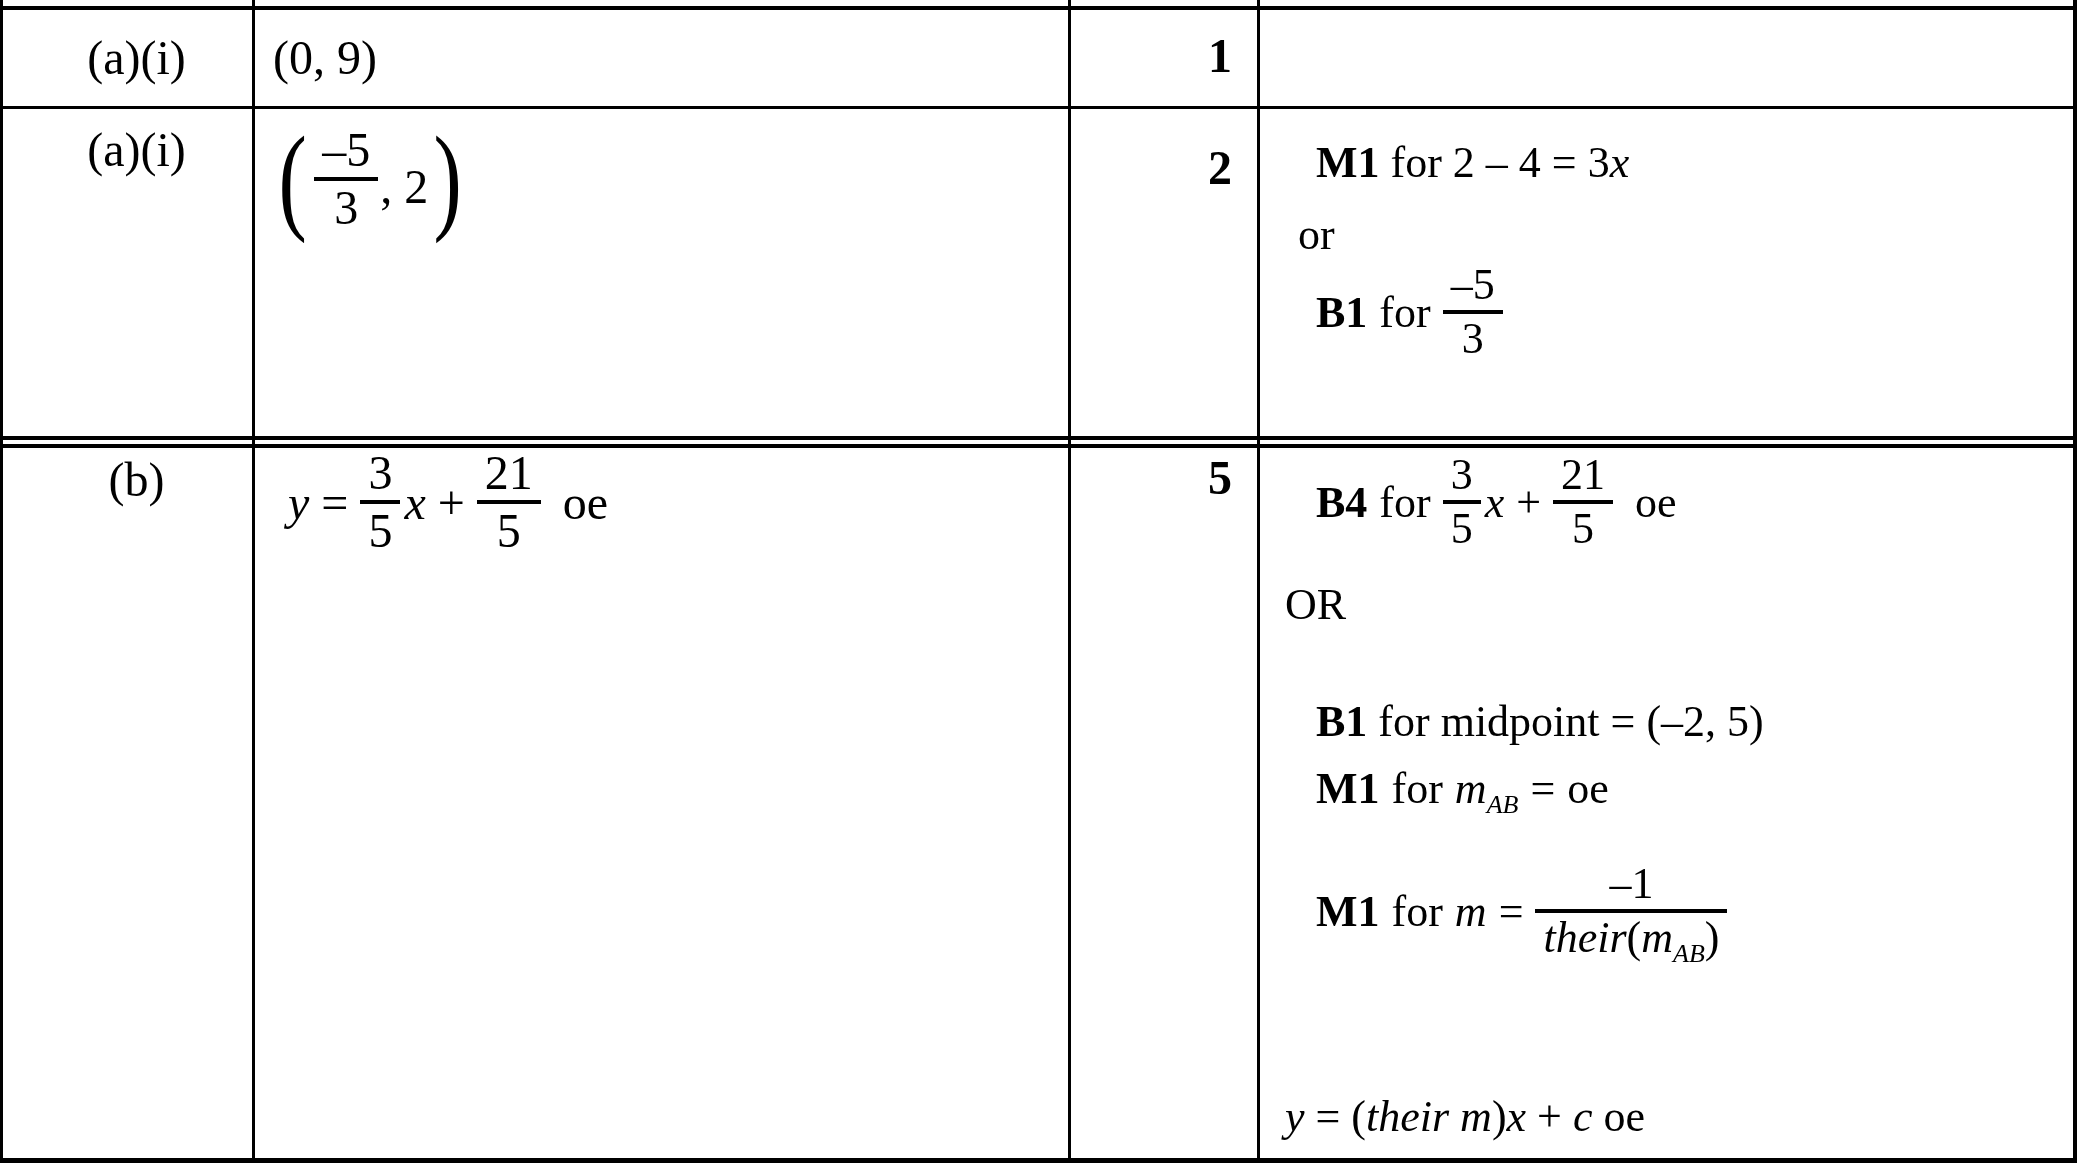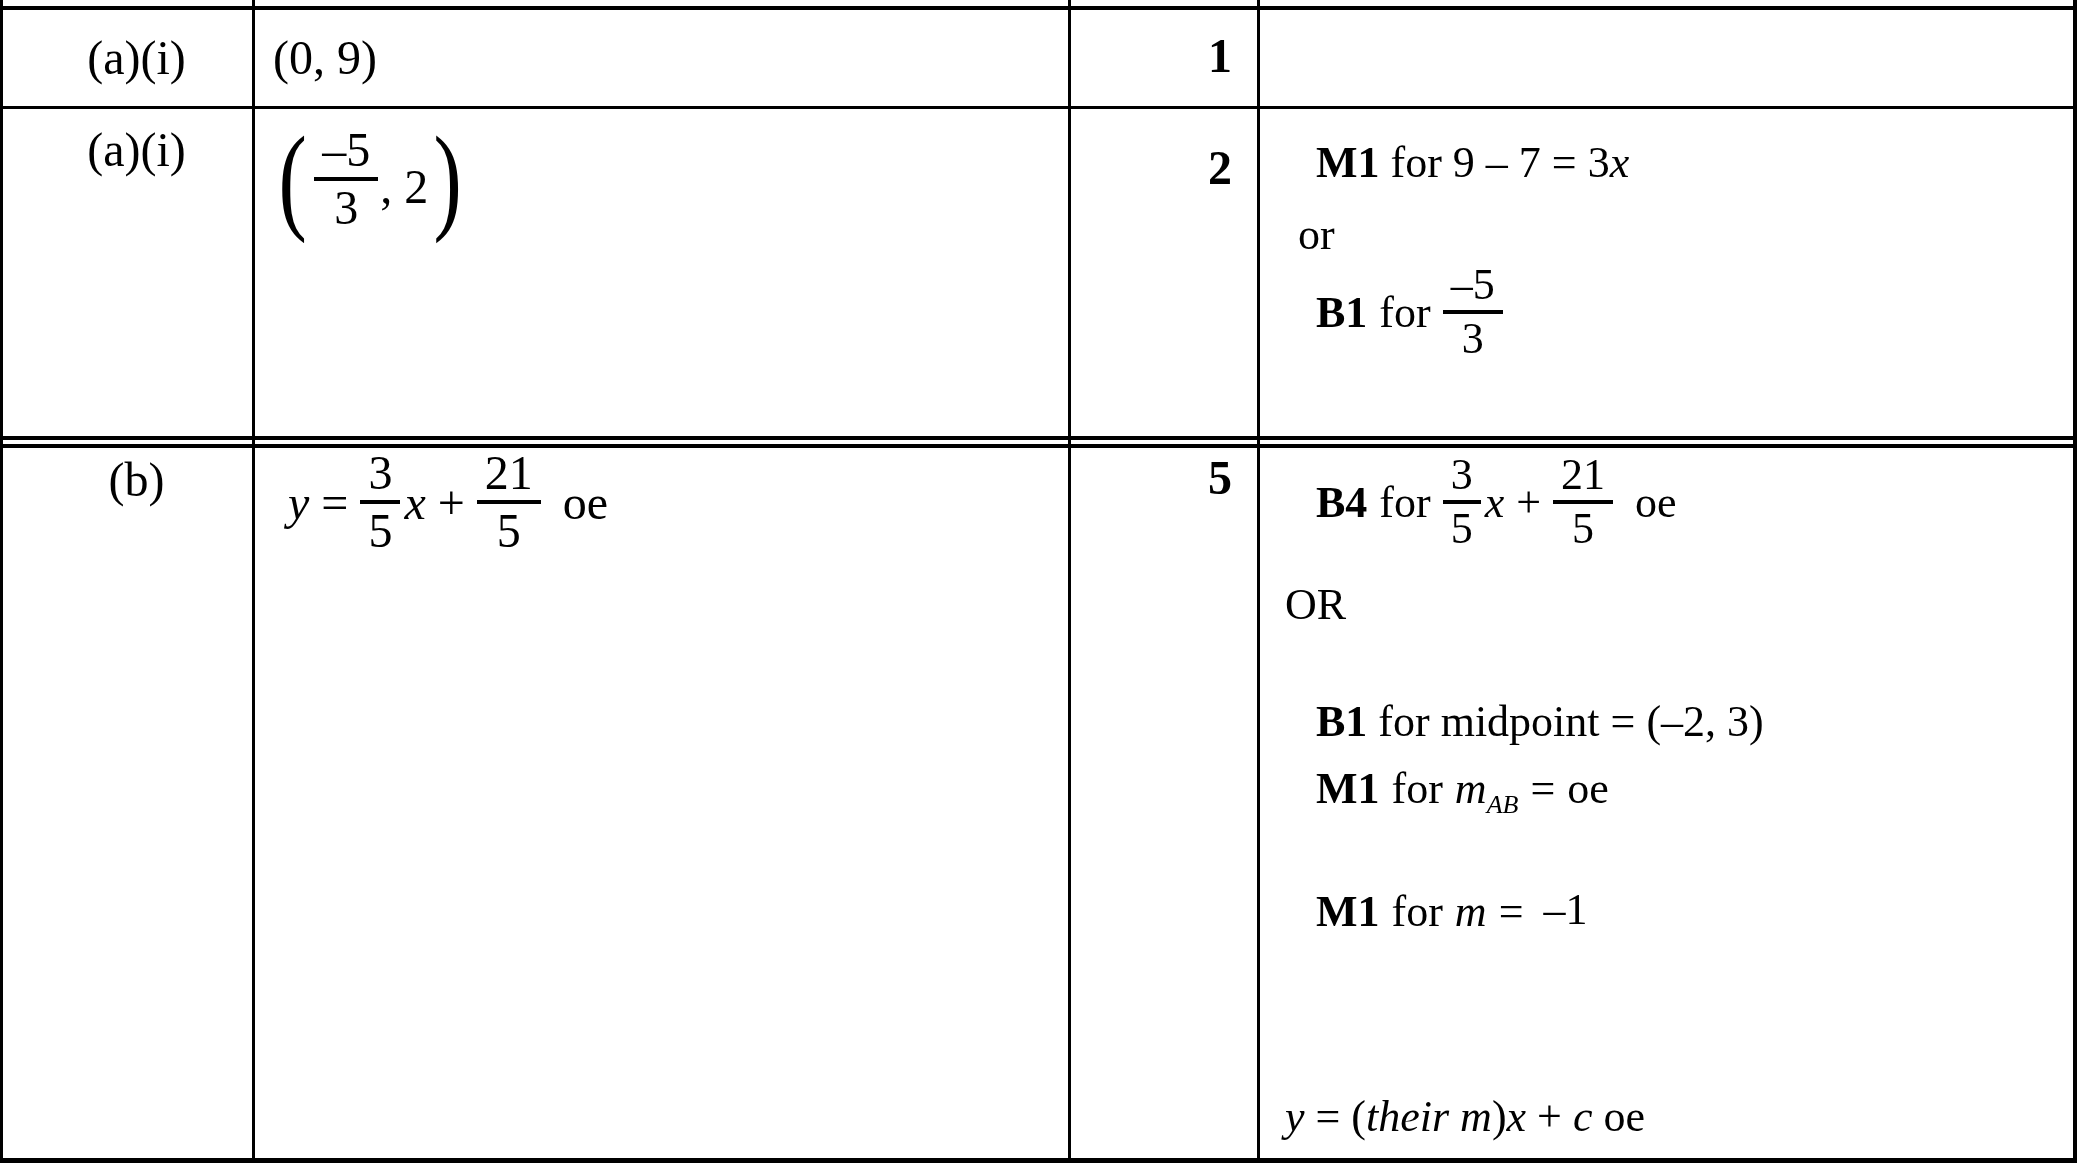--- a/index.html
+++ b/index.html
@@ -68,21 +68,21 @@
       <span class="num">–5</span>
       <span class="den">3</span>
     </span>
     <span style="margin-top:14px;">, 2</span>
     <span class="bigparen">)</span>
   </div>
 
   <div class="cell-text marks-cell" style="top:140px;">2</div>
 
   <div class="cell-text guid" style="top:138px;">
-    <b>M1</b><span> for 9 – 7 = 3</span><span class="it">x</span>
+    <b>M1</b><span> for 2 – 4 = 3</span><span class="it">x</span>
   </div>
 
   <div class="cell-text guid" style="left:1298px;top:210px;">or</div>
 
   <div class="mathline guid gap12" style="left:1285px;top:256px;height:112px;">
     <b>B1</b>
     <span>for</span>
     <span class="frac">
       <span class="num">–5</span>
       <span class="den">3</span>
@@ -121,38 +121,39 @@
     <span class="frac">
       <span class="num">21</span>
       <span class="den">5</span>
     </span>
     <span class="oe-pad">oe</span>
   </div>
 
   <div class="cell-text guid" style="top:580px;">OR</div>
 
   <div class="cell-text guid" style="top:697px;">
-    <b>B1</b><span> for midpoint = (–2, 3)</span>
+    <b>B1</b><span> for midpoint = (–2, 5)</span>
   </div>
 
   <div class="mathline guid gap12" style="left:1285px;top:736px;height:104px;">
     <b>M1</b>
     <span>for</span>
     <span><span class="it">m</span><sub>AB</sub></span>
     <span>=</span>
     <span>oe</span>
   </div>
 
   <div class="mathline guid gap12" style="left:1285px;top:852px;height:118px;">
     <b>M1</b>
     <span>for</span>
     <span class="it">m</span>
     <span>=</span>
     <span class="frac">
       <span class="num">–1</span>
+      <span class="den"><span class="it">their</span><span>(</span><span class="it">m</span><sub>AB</sub><span>)</span></span>
     </span>
   </div>
 
 
   <div class="cell-text guid" style="top:1092px;font-family:Liberation Serif, serif;">
     <span class="it">y</span><span> = (</span><span class="it">their m</span><span>)</span><span class="it">x</span><span> + </span><span class="it">c</span><span> oe</span>
   </div>
 
 </div>
 

